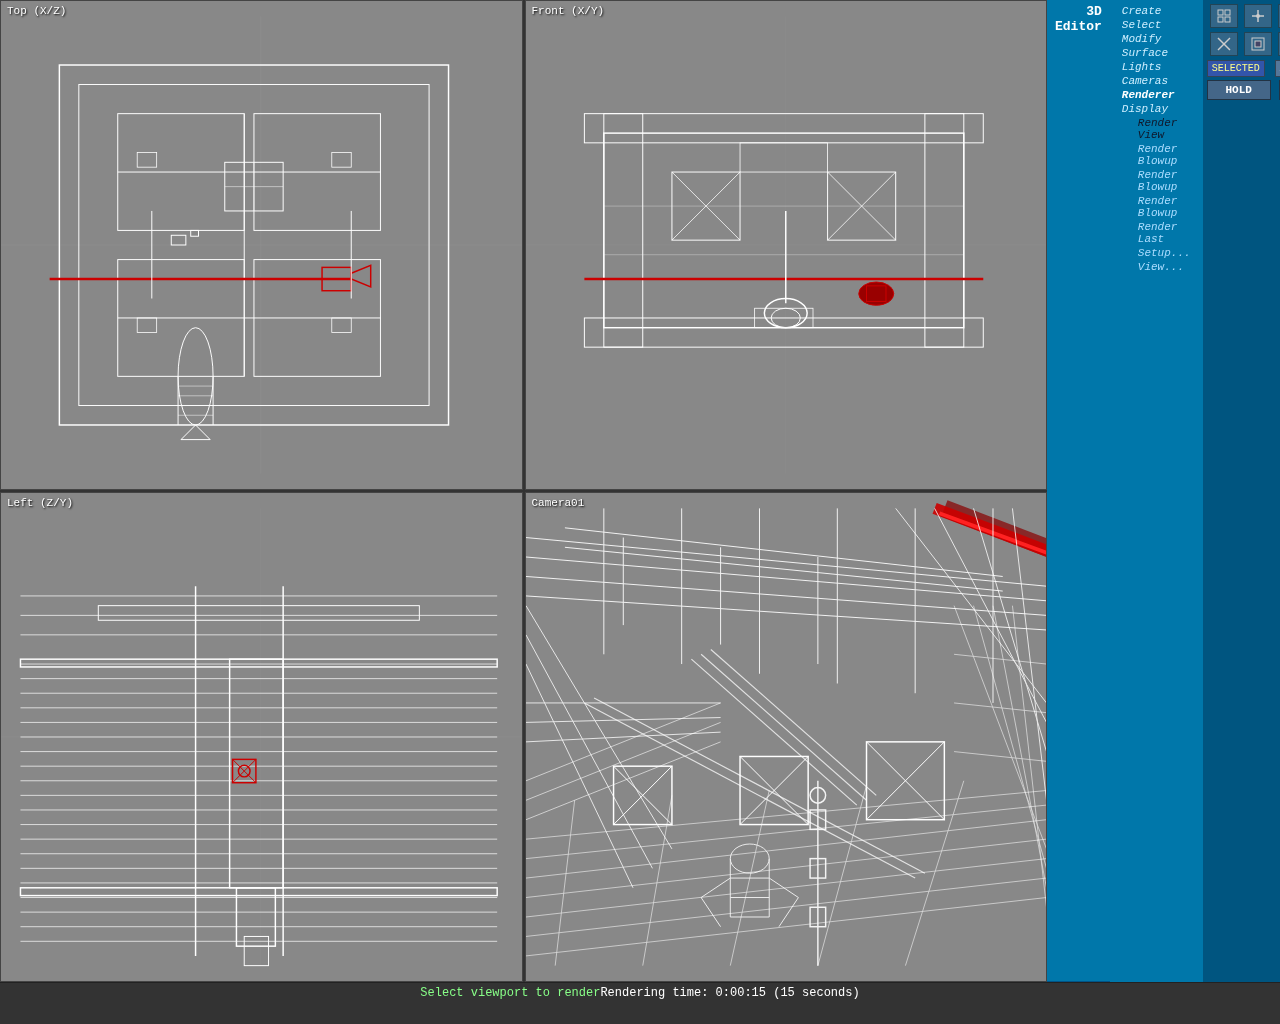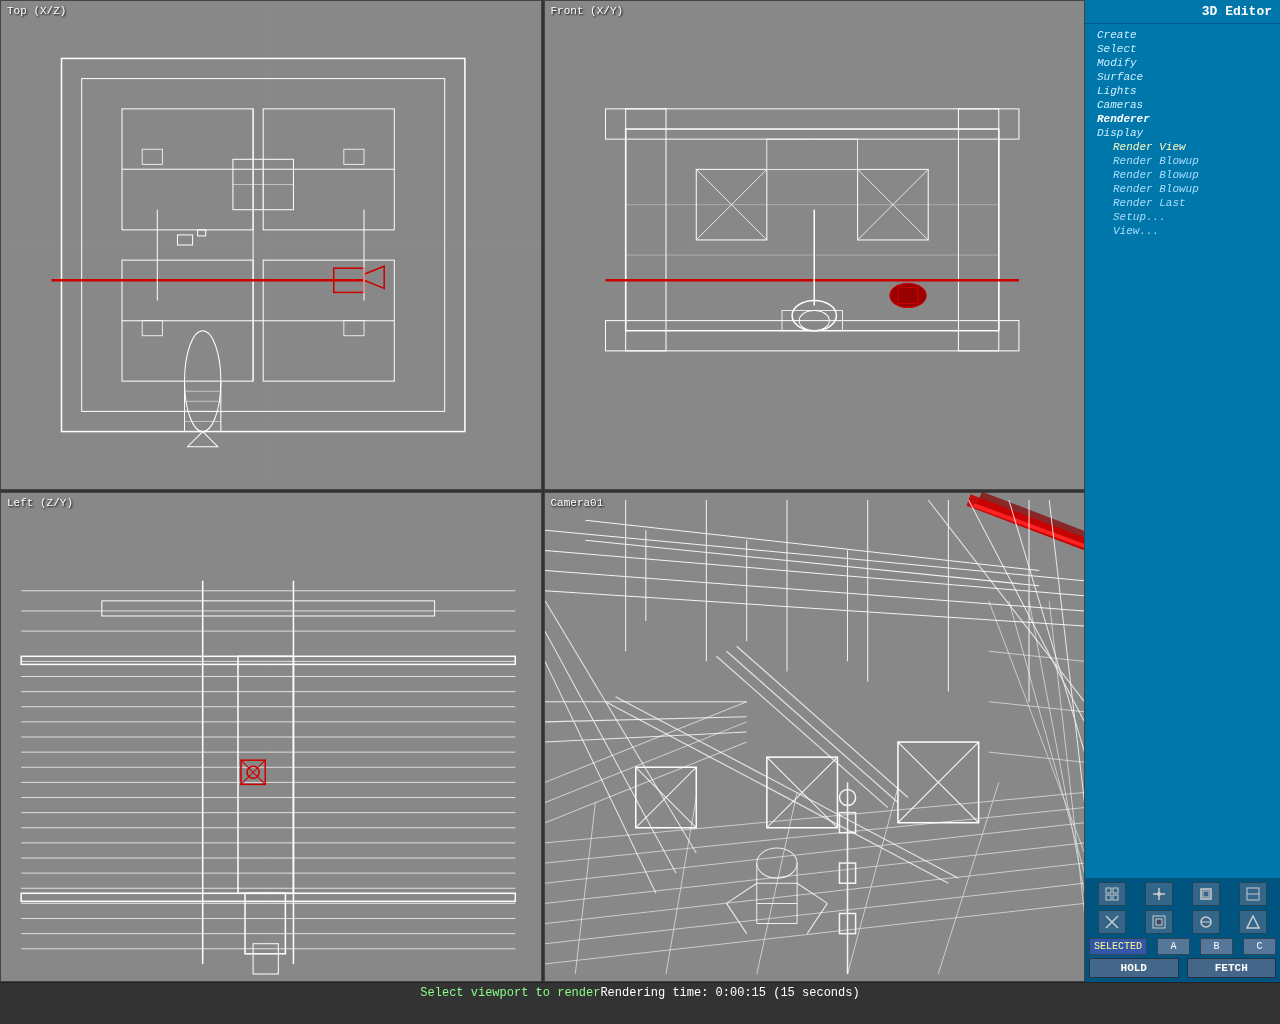--- a/index.html
+++ b/index.html
@@ -48,24 +48,24 @@
       text-shadow: 1px 1px 2px #000;
     }
 
     .viewport-canvas {
       width: 100%;
       height: 100%;
     }
 
     
     #right-panel {
-      width: 195px;
+      width: 233px;
       background: #0077aa;
       display: flex;
-      flex-direction: column;
+      flex-direction: row;
       color: #fff;
       font-family: 'Courier New', monospace;
     }
 
     #panel-title {
       background: #0077aa;
       color: #fff;
       text-align: right;
       padding: 4px 8px;
       font-size: 13px;
@@ -491,21 +491,21 @@
     <div id="panel-menu">
 
     <div class="menu-item">Create</div>
         <div class="menu-item">Select</div>
         <div class="menu-item">Modify</div>
         <div class="menu-item">Surface</div>
         <div class="menu-item">Lights</div>
         <div class="menu-item">Cameras</div>
         <div class="menu-item" style="font-weight: bold; color: rgb(255, 255, 255);">Renderer</div>
         <div class="menu-item">Display</div>
-        <div class="menu-item submenu" style="color: #fef9c3;">Render View</div>
+        <div class="menu-item submenu" style="color: #0f172a;">Render View</div>
         <div class="menu-item submenu">Render Blowup</div>
         <div class="menu-item submenu">Render Blowup</div>
         <div class="menu-item submenu">Render Blowup</div>
         <div class="menu-item submenu">Render Last</div>
         <div class="menu-item submenu">Setup...</div>
         <div class="menu-item submenu">View...</div>
       </div>
     <div id="panel-bottom">
       <div id="icon-row">
         <div class="icon-btn">

